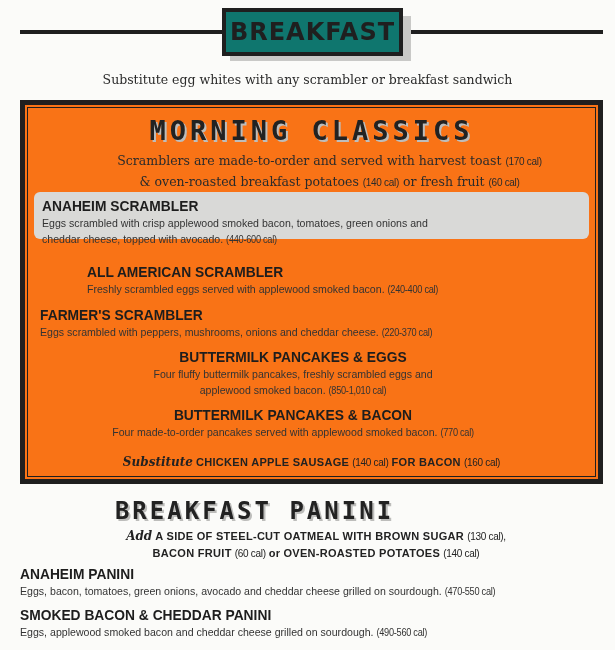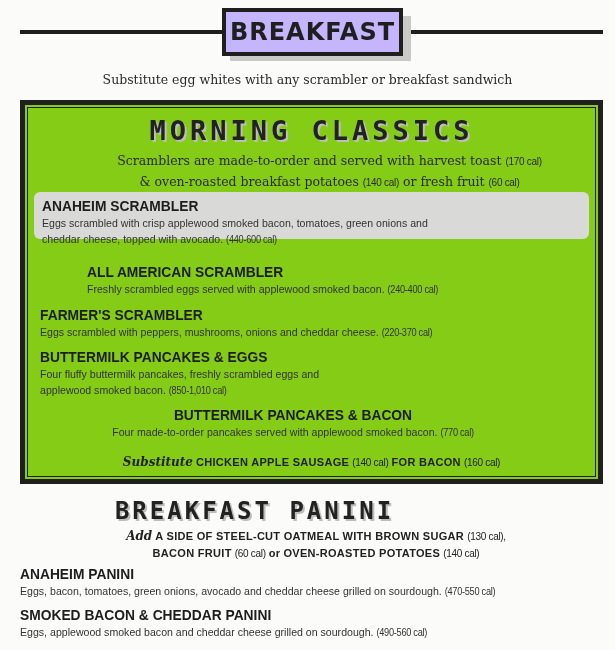--- a/index.html
+++ b/index.html
@@ -16,36 +16,36 @@
     position: absolute; top: 30px; height: 4px; background: #1f1f1f;
   }
   .hdr-rule.left { left: 20px; width: 202px; }
   .hdr-rule.right { left: 403px; width: 200px; }
   .hdr-shadow {
     position: absolute; left: 230px; top: 16px; width: 181px; height: 45px;
     background: #c9c9c7;
   }
   .hdr-box {
     position: absolute; left: 222px; top: 8px; width: 181px; height: 48px;
-    border: 4px solid #1f1f1f; background: #c4b5fd;
+    border: 4px solid #1f1f1f; background: #0f766e;
     display: flex; align-items: center; justify-content: center;
   }
   .hdr-title {
     font-family: "DejaVu Sans", sans-serif; font-weight: bold;
     font-size: 24px; letter-spacing: 1px; color: #1f1f1f;
   }
   .sub-note {
     position: absolute; top: 72px; left: 0; width: 615px; text-align: center;
     font-family: "DejaVu Serif", serif; font-size: 12.5px; color: #2b2b2b;
   }
 
   
   .classics {
     position: absolute; left: 20px; top: 100px; width: 583px; height: 384px;
-    border: 5px solid #1f1f1f; background: #84cc16;
+    border: 5px solid #1f1f1f; background: #f97316;
   }
   .classics-inner {
     position: absolute; left: 2px; top: 2px; right: 2px; bottom: 2px;
     border: 1px solid #1f1f1f;
   }
   .sec-title {
     text-align: center; font-family: "DejaVu Sans Mono", monospace;
     font-weight: bold; color: #222;
     text-shadow: 2px 2px 0 #bdbdbb;
   }
@@ -143,21 +143,21 @@
     </div>
 
     <div class="item" style="top:201px;">
       <div class="item-name">FARMER'S SCRAMBLER</div>
       <div class="item-desc">
         <span>Eggs scrambled with peppers, mushrooms, onions and cheddar cheese.</span>
         <span class="cal">(220-370 cal)</span>
       </div>
     </div>
 
-    <div class="item" style="top:243px;">
+    <div class="item" style="top:243px;text-align:center;">
       <div class="item-name">BUTTERMILK PANCAKES &amp; EGGS</div>
       <div class="item-desc">Four fluffy buttermilk pancakes, freshly scrambled eggs and</div>
       <div class="item-desc">
         <span>applewood smoked bacon.</span>
         <span class="cal">(850-1,010 cal)</span>
       </div>
     </div>
 
     <div class="item" style="top:301px;text-align:center;">
       <div class="item-name">BUTTERMILK PANCAKES &amp; BACON</div>

